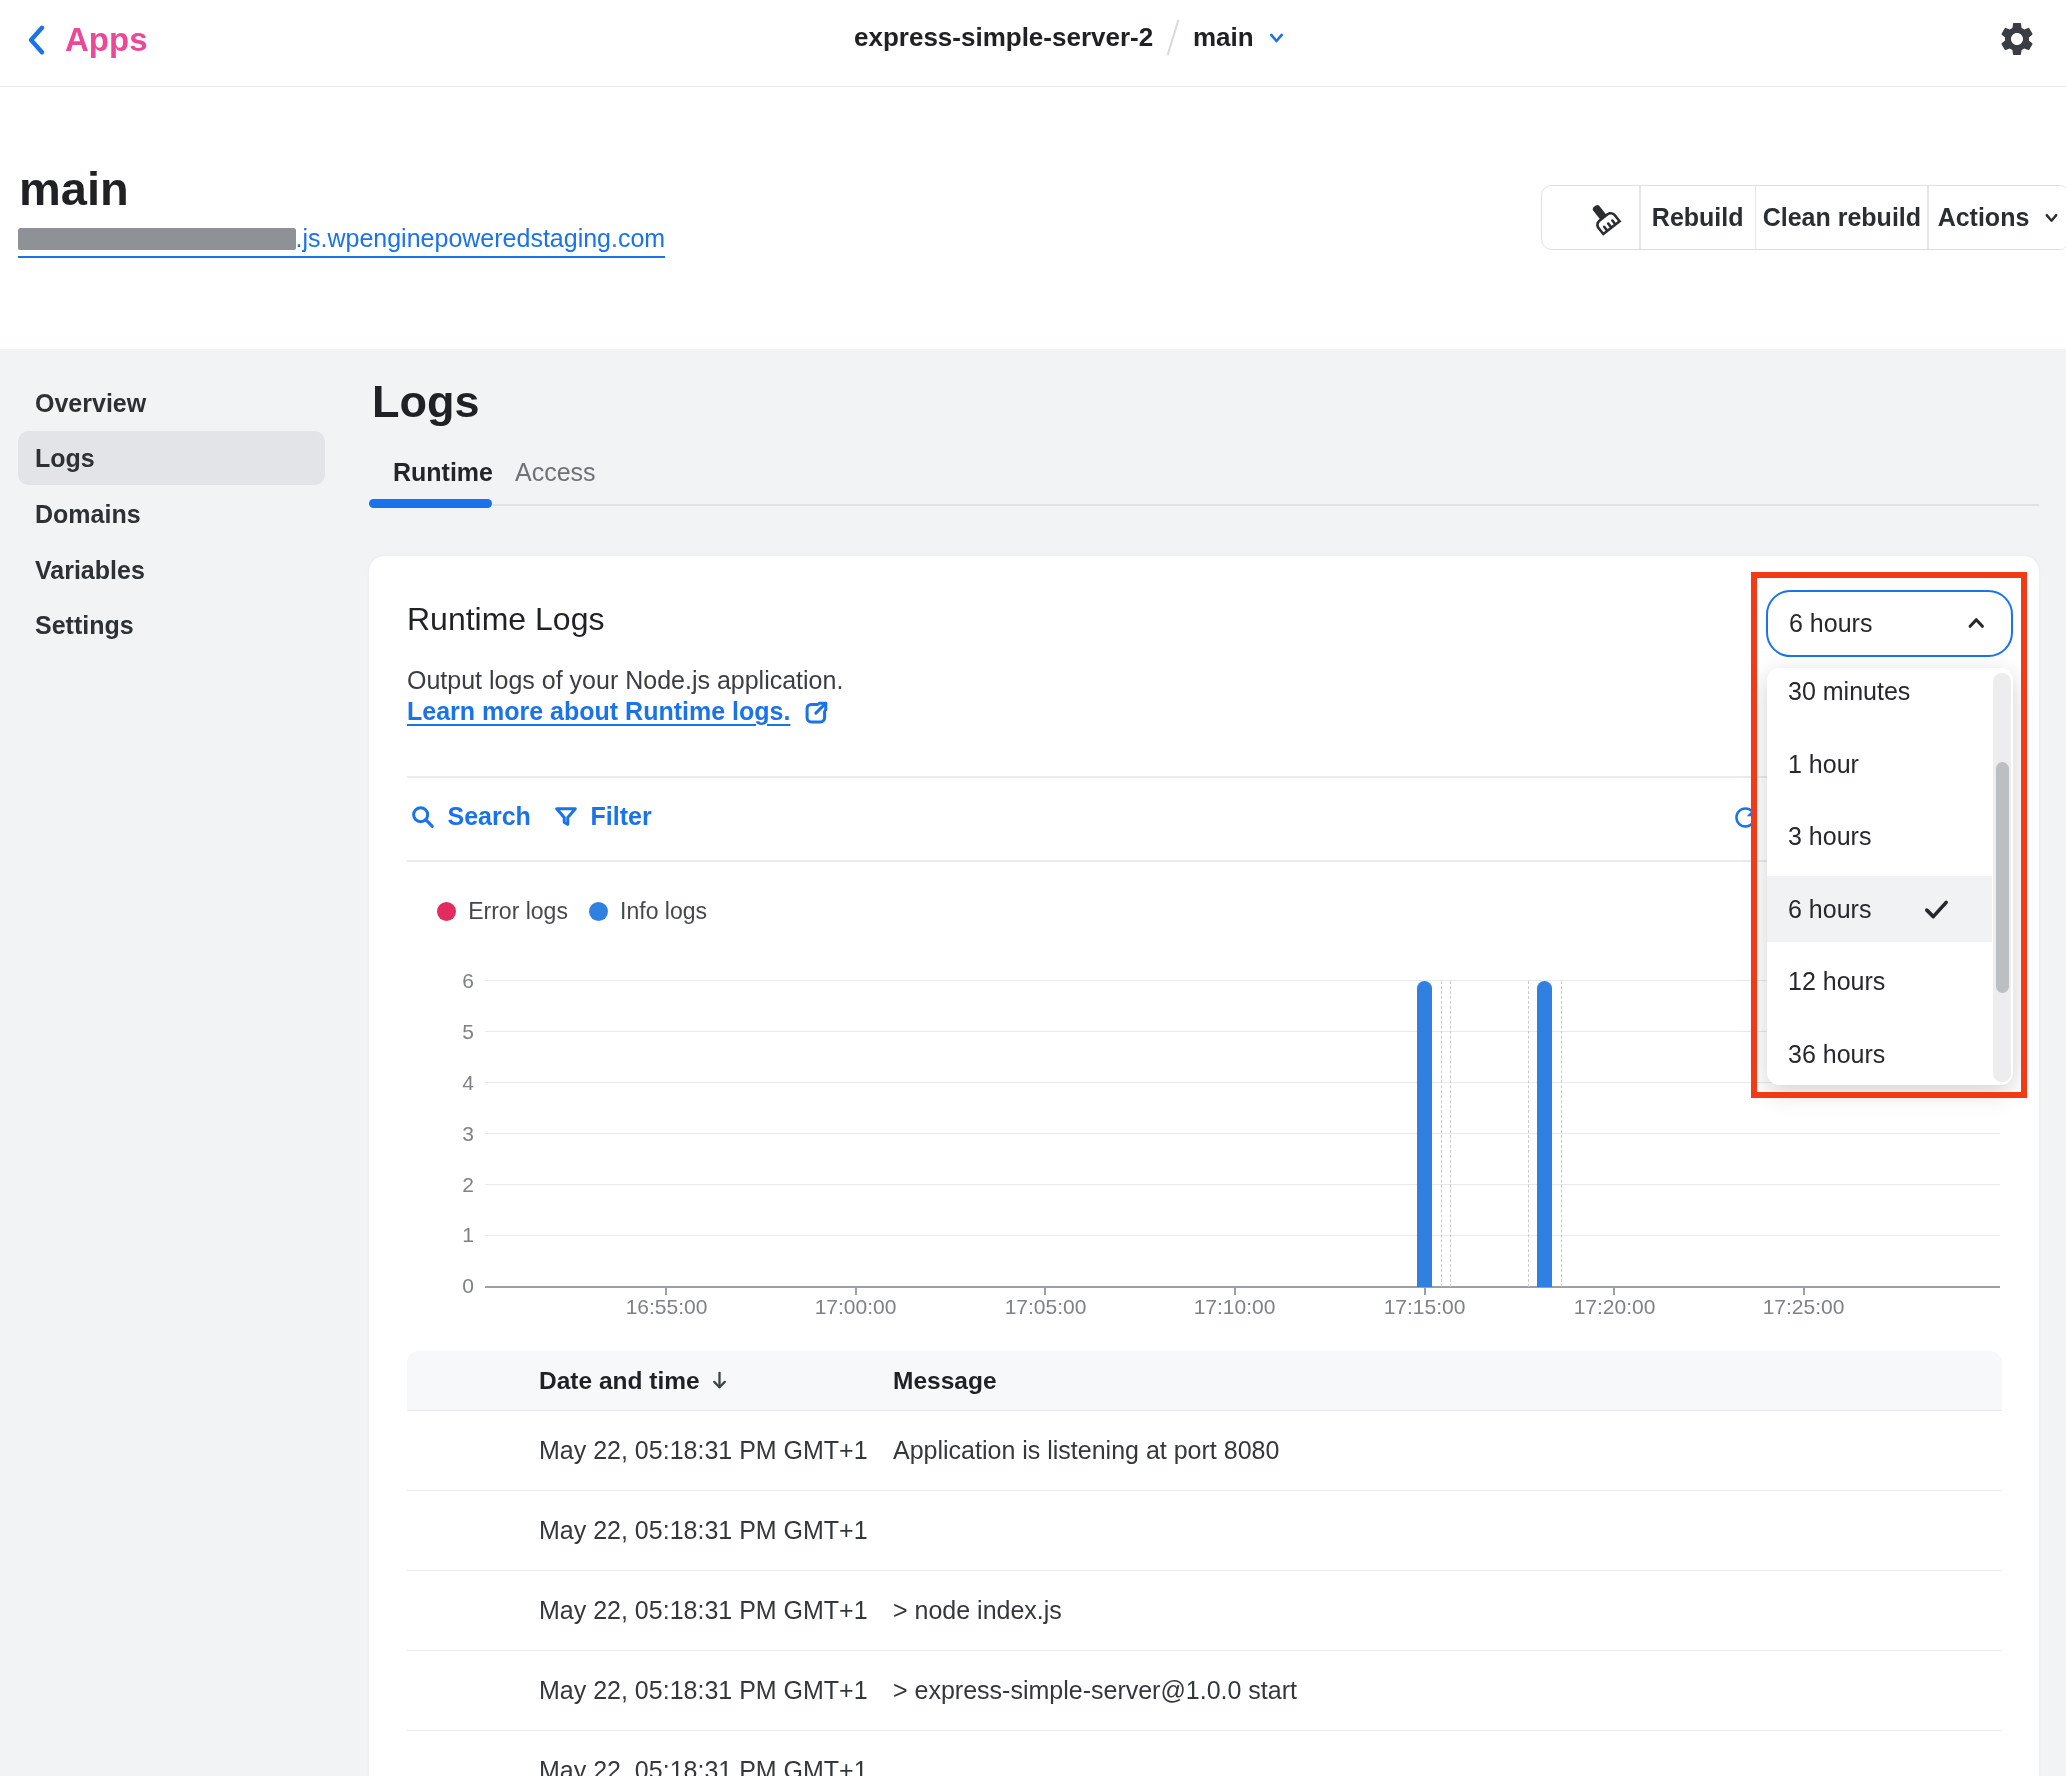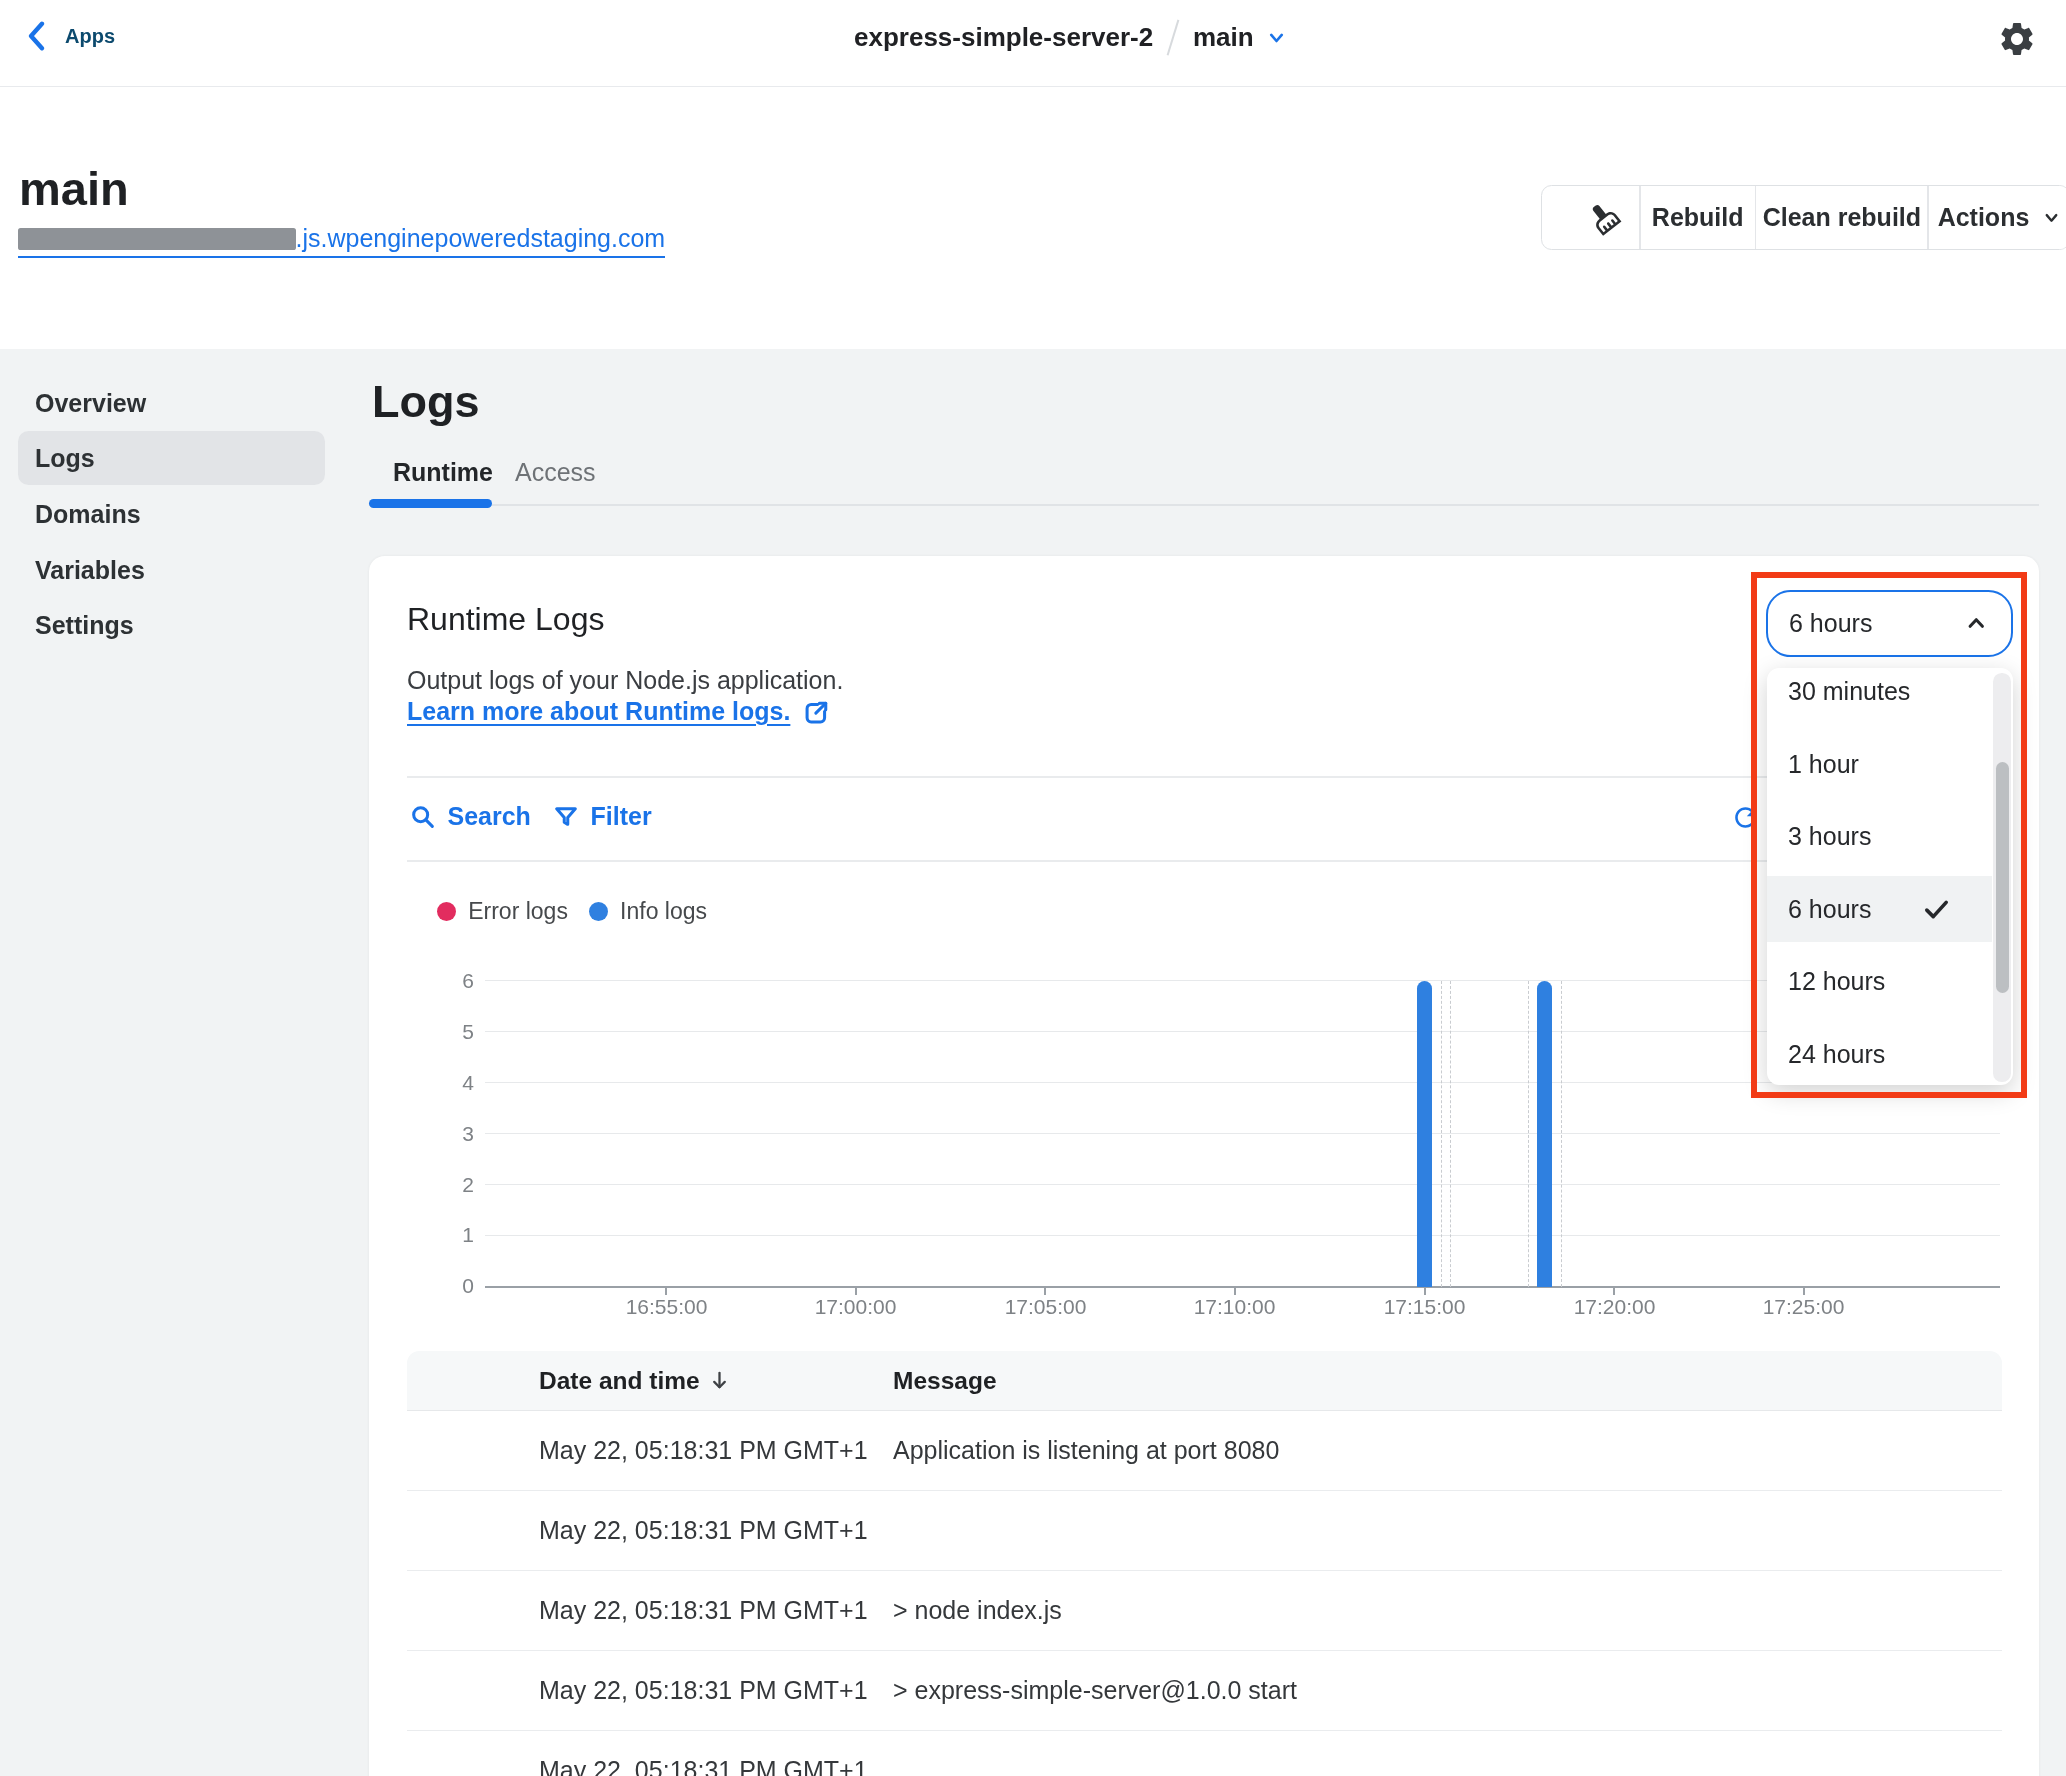--- a/index.html
+++ b/index.html
@@ -2,21 +2,21 @@
 <html style="font-size:14px"><head>
 <meta charset="utf-8">
 <style>
   html,body{margin:0;padding:0;background:#ffffff;}
   #screen{position:relative;width:2067px;height:1777px;overflow:hidden;
     font-family:"Liberation Sans",sans-serif;color:#202124;background:#ffffff;}
   .abs{position:absolute;}
 
   
   #topbar{left:0;top:0;width:2067px;height:87px;background:#fff;border-bottom:1.7px solid #e8eaed;box-sizing:border-box;}
-  #back-link{left:24.5px;top:21px;display:flex;align-items:center;gap:17.5px;color:#0c4a6e;font-size:20px;font-weight:700;cursor:pointer;}
+  #back-link{left:24.5px;top:21px;display:flex;align-items:center;gap:17.5px;color:#ec4899;font-size:33px;font-weight:700;cursor:pointer;}
   #breadcrumb{left:854px;top:19px;display:flex;align-items:center;font-size:26px;font-weight:700;color:#202124;}
   .crumb-slash{width:1.7px;height:37px;background:#d7dadd;transform:rotate(17deg);margin:0 19px;}
   #gear{left:1997px;top:19px;width:40px;height:40px;cursor:pointer;}
 
   
   #hero-title{left:19px;top:161px;font-size:47px;font-weight:700;color:#1f2124;}
   #hero-url{left:17.5px;top:224px;display:flex;align-items:center;border-bottom:2.6px solid #1a73e8;padding-bottom:2.6px;cursor:pointer;text-decoration:none;}
   #url-blur{width:278px;height:22px;background:#8e9297;border-radius:2.6px;filter:blur(0.5px);}
   #url-text{font-size:25px;color:#1a73e8;font-weight:500;}
   #btn-group{left:1541px;top:185px;height:65px;display:flex;align-items:stretch;background:#fff;border:1.7px solid #dee1e4;border-radius:10.5px;box-sizing:border-box;overflow:hidden;padding-left:26px;}
@@ -330,21 +330,21 @@
       <span class="dd-check">
         <svg width="31" height="31" viewBox="0 0 24 24">
             <polyline points="4.5,12.5 9.5,17.5 19.5,6.5" fill="none" stroke="#26282b" stroke-width="2.8" stroke-linecap="round" stroke-linejoin="round"></polyline>
           </svg>
       </span>
     </div>
     <div class="dd-item" style="top:280px;">
       <span>12 hours</span>
     </div>
     <div class="dd-item" style="top:353px;">
-      <span>24 hours</span>
+      <span>36 hours</span>
     </div>
   </div>
   <div class="abs" id="dd-scroll-track"></div>
   <div class="abs" id="dd-scroll-thumb"></div>
 
   <div class="abs" id="annotation"></div>
 
 </div>
 
 

